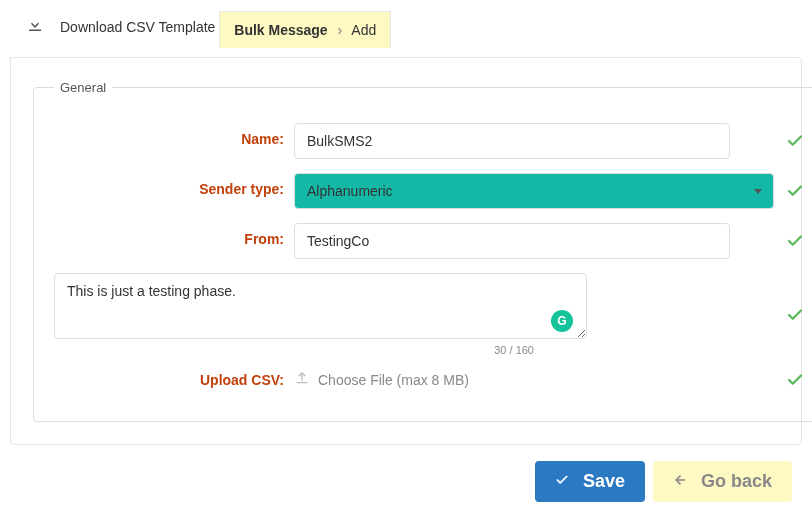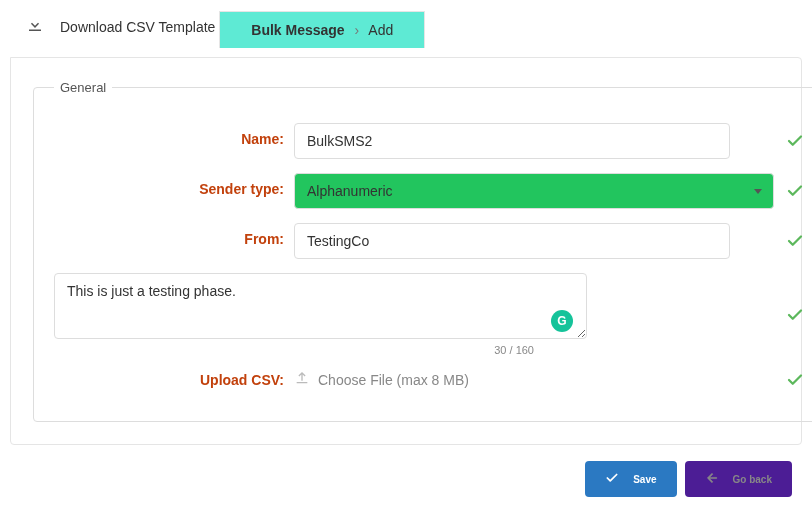--- a/index.html
+++ b/index.html
@@ -16,24 +16,24 @@
     display: inline-flex;
     align-items: center;
     gap: 16px;
     color: #333;
     cursor: pointer;
     margin: 4px 0 20px 16px;
   }
   .download-link svg { width: 18px; height: 18px; fill: #555; }
   .breadcrumb {
     display: inline-block;
-    background: #5eead4;
+    background: #fef9c3;
     border: 1px solid #e5e5e5;
     border-bottom: none;
-    padding: 10px 31px;
+    padding: 10px 14px;
     font-size: 14px;
     position: relative;
     top: 1px;
     z-index: 2;
   }
   .breadcrumb b { font-weight: 700; }
   .breadcrumb .chev { margin: 0 6px; color: #777; }
   .panel {
     border: 1px solid #e5e5e5;
     border-radius: 0 4px 4px 4px;
@@ -80,21 +80,21 @@
     border-radius: 4px;
     padding: 9px 12px;
     font-size: 14px;
     font-family: inherit;
     color: #333;
     background: #fff;
   }
   .select {
     appearance: none;
     -webkit-appearance: none;
-    background: #22c55e;
+    background: #14b8a6;
     padding-right: 30px;
     position: relative;
   }
   .select-wrap {
     position: relative;
     width: 480px;
   }
   .select-wrap::after {
     content: "";
     position: absolute;
@@ -160,32 +160,32 @@
     margin-top: 16px;
     padding-right: 10px;
   }
   .btn {
     display: inline-flex;
     align-items: center;
     gap: 14px;
     padding: 10px 20px;
     border-radius: 4px;
     border: none;
-    font-size: 10px;
+    font-size: 18px;
     font-weight: 600;
     cursor: pointer;
   }
   .btn svg { width: 14px; height: 14px; }
   .btn-primary {
     background: #2b79c2;
     color: #fff;
   }
   .btn-primary svg { stroke: #fff; }
   .btn-secondary {
-    background: #4c1d95;
+    background: #fef9c3;
     color: #888;
   }
   .btn-secondary svg { stroke: #888; fill: #888; }
   .message-stack { display:flex; flex-direction:column; }
 </style>
 </head>
 <body>
 
 
 

